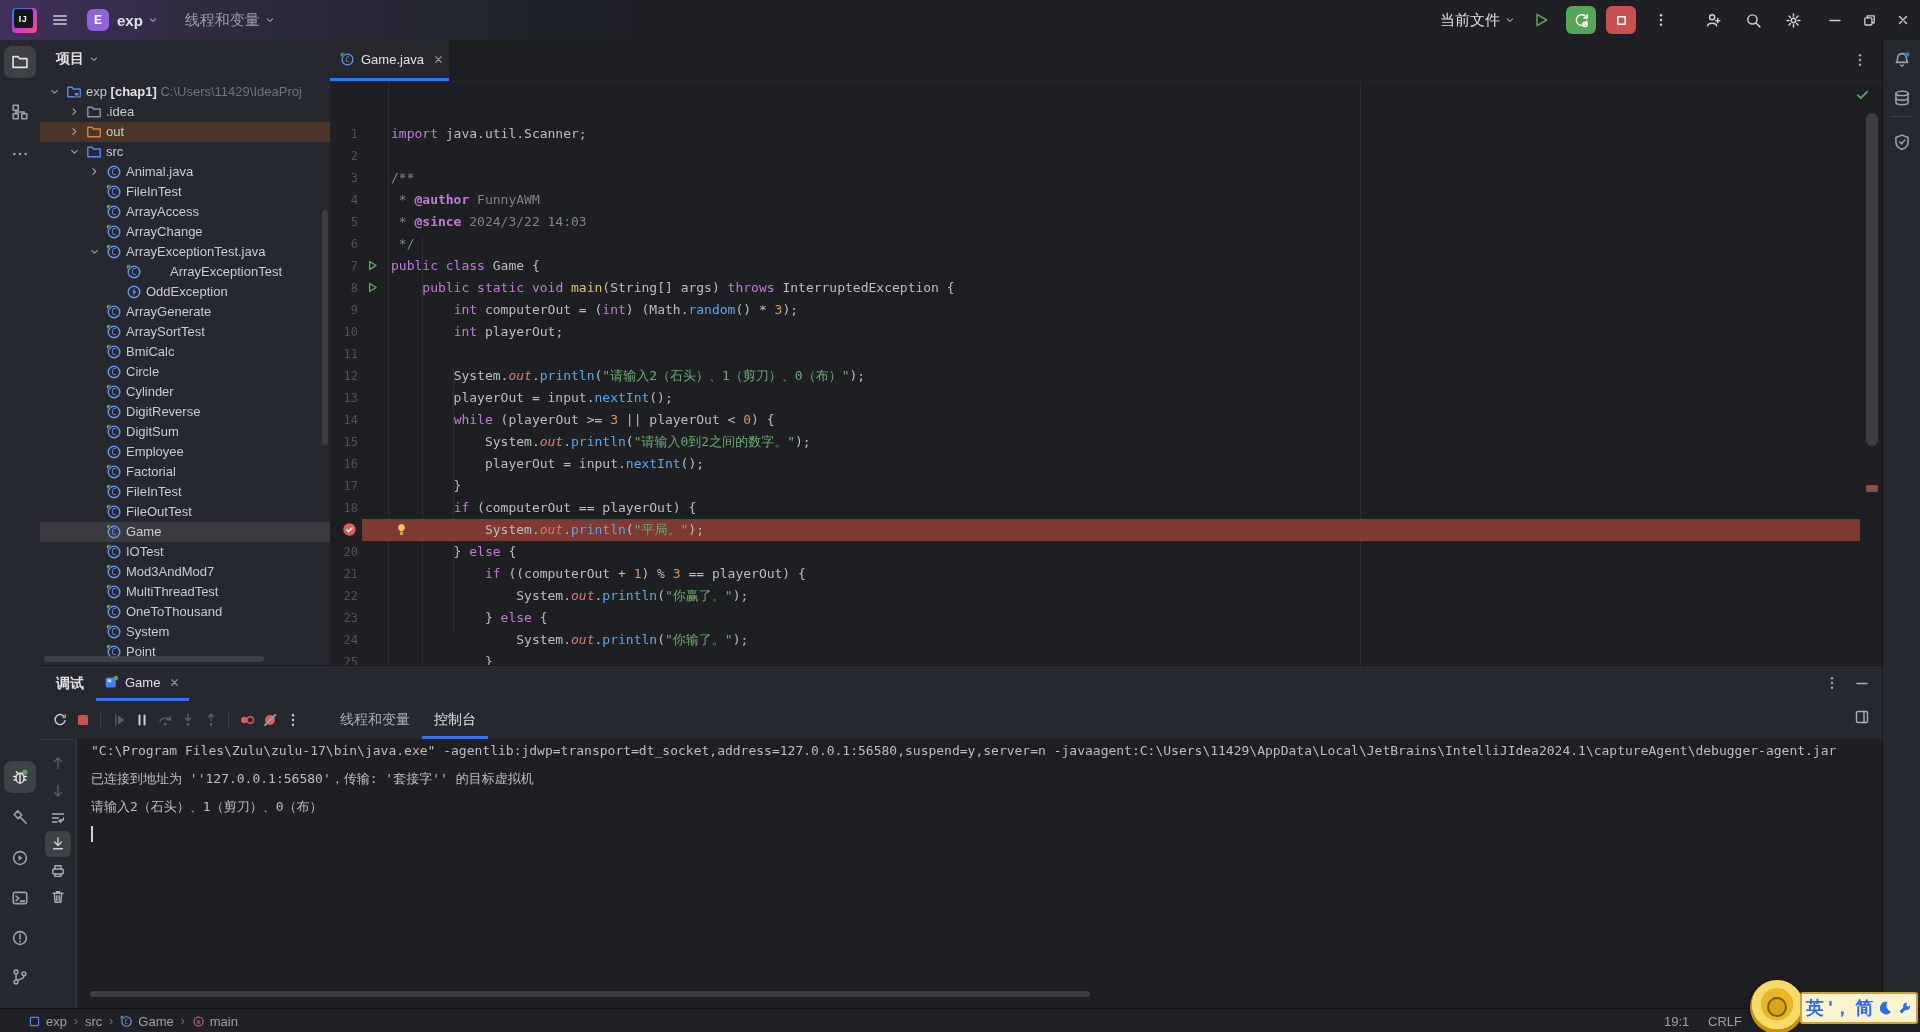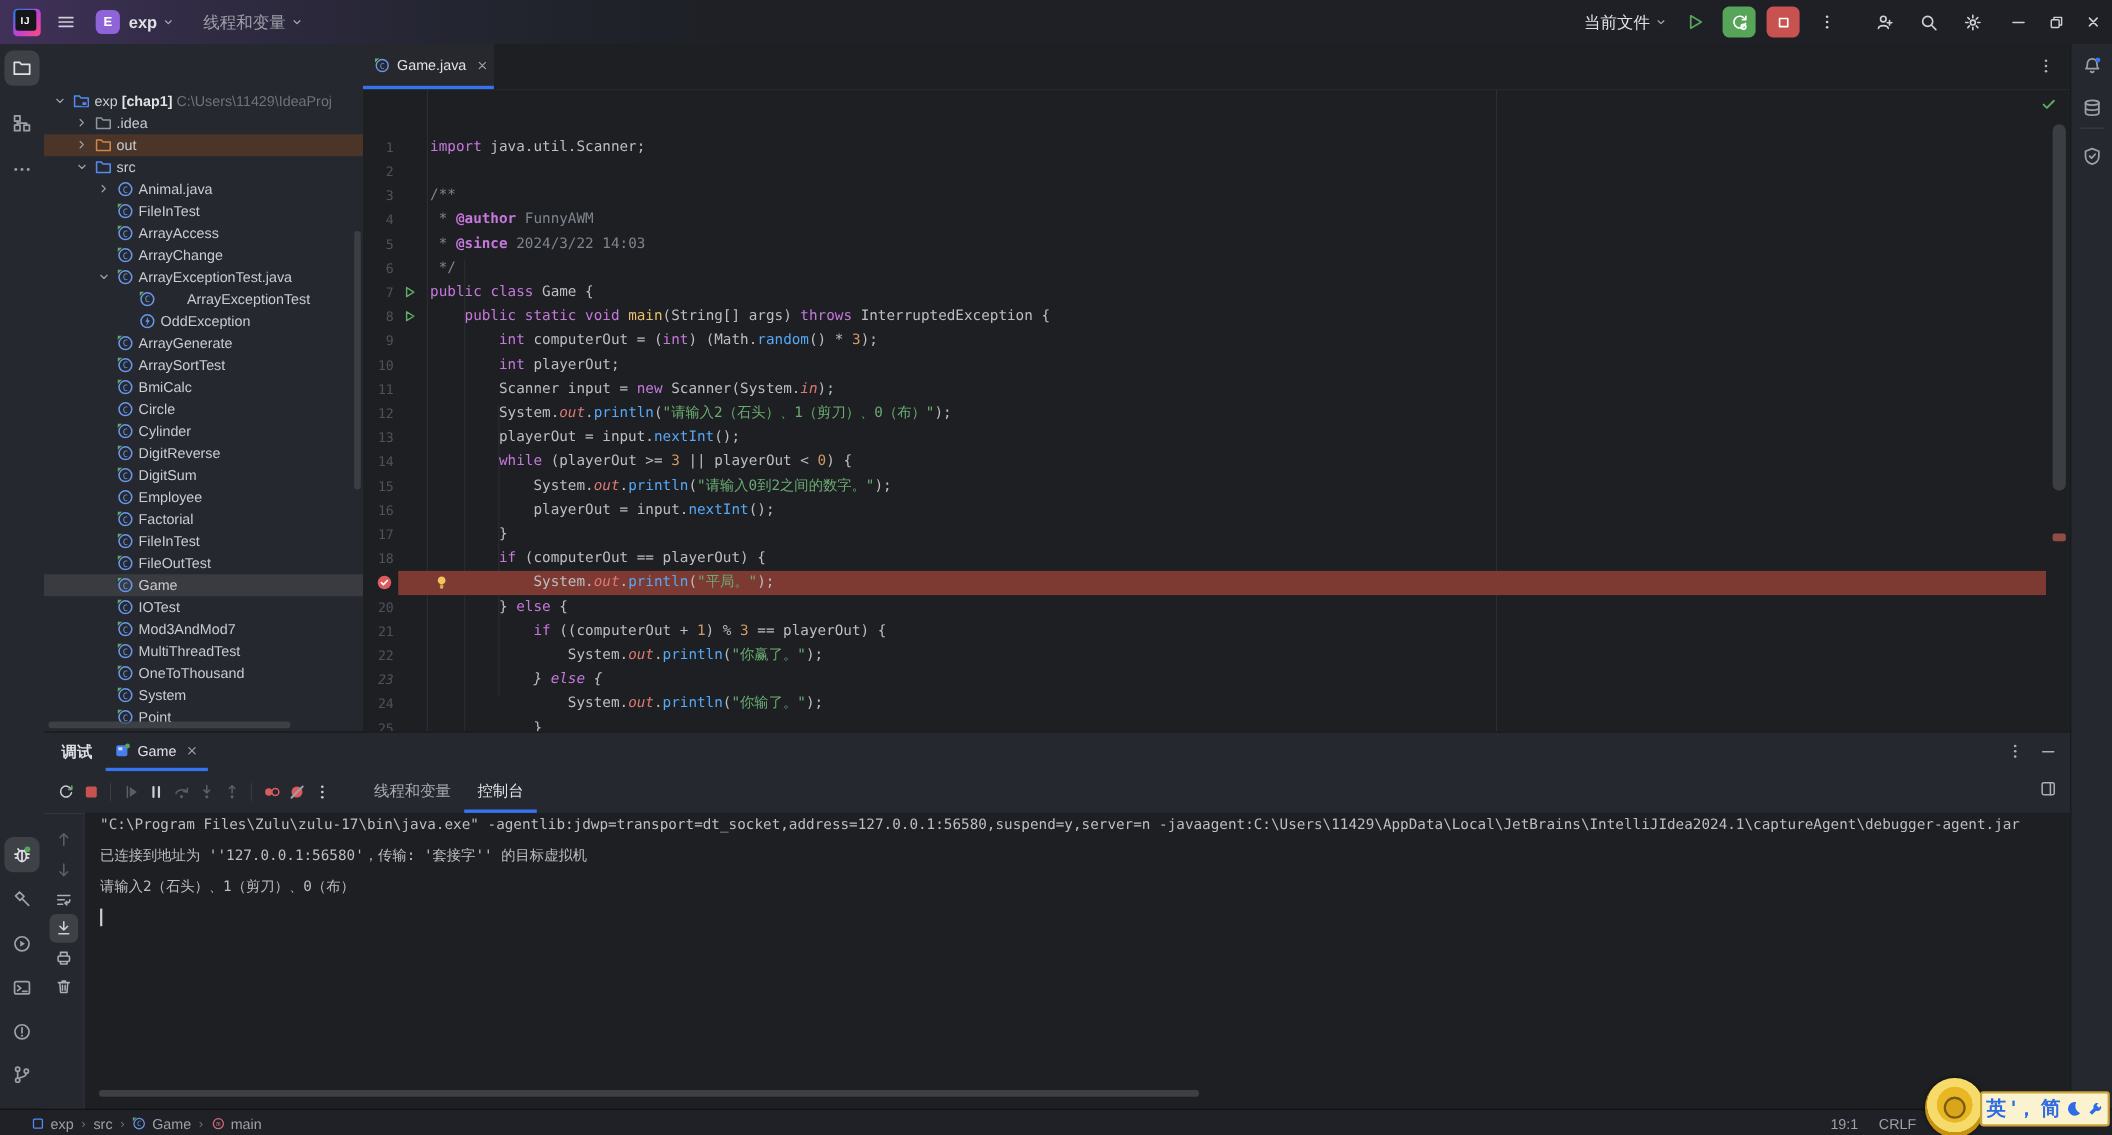--- a/index.html
+++ b/index.html
@@ -305,20 +305,28 @@
       <div class="rs-div" style="top: 76px;"></div>
       <div class="rs-btn" style="top: 86px;">
         <svg width="18" height="18" viewBox="0 0 16 16" fill="none" stroke="currentColor" stroke-width="1.4" stroke-linecap="round" stroke-linejoin="round">
           <path d="M8 1.9l5.4 2.1v4c0 3.4-2.4 5.5-5.4 6.4C5 13.5 2.6 11.4 2.6 8v-4z"></path>
           <path d="M5.9 8l1.6 1.6 2.9-3.2"></path>
         </svg>
       </div>
     </div>
 
   <div id="projectpanel" class="abs">
+    <div id="pp-header">
+      <span id="pp-title">项目</span>
+      <span class="chev ic">
+          <svg width="12" height="12" viewBox="0 0 16 16" fill="none" stroke="currentColor" stroke-width="1.4" stroke-linecap="round" stroke-linejoin="round">
+            <path d="M4.5 6.5l3.5 3.5 3.5-3.5"></path>
+          </svg>
+        </span>
+    </div>
     <div id="tree">
         <div class="tree-row" style="top: 42px;">
           <span class="chv" style="left: 8px;">
             <svg width="13" height="13" viewBox="0 0 16 16" fill="none" stroke="currentColor" stroke-width="1.4" stroke-linecap="round" stroke-linejoin="round">
               <path d="M4.5 6.5l3.5 3.5 3.5-3.5"></path>
             </svg>
           </span>
           <span class="tic" style="left: 26px;">
             <svg width="16" height="16" viewBox="0 0 16 16" fill="none" stroke="currentColor" stroke-width="1.4" stroke-linecap="round" stroke-linejoin="round">
               <path d="M1.8 3.2h4.3L7.5 5h6.7v7.8H1.8z" stroke="#548AF7"></path>
@@ -703,21 +711,20 @@
           <div class="code-row" style="top: 218px;">
             <span class="ln">9</span>
             <span class="src"><span class="tk-t">        </span><span class="tk-kw">int</span><span class="tk-t"> computerOut = (</span><span class="tk-kw">int</span><span class="tk-t">) (</span><span class="tk-c">Math</span><span class="tk-t">.</span><span class="tk-fn">random</span><span class="tk-t">() * </span><span class="tk-nm">3</span><span class="tk-t">);</span></span>
           </div>
           <div class="code-row" style="top: 240px;">
             <span class="ln">10</span>
             <span class="src"><span class="tk-t">        </span><span class="tk-kw">int</span><span class="tk-t"> playerOut;</span></span>
           </div>
           <div class="code-row" style="top: 262px;">
             <span class="ln">11</span>
-            <span class="src"><span class="tk-t">        </span><span class="tk-c">Scanner</span><span class="tk-t"> input = </span><span class="tk-kw">new</span><span class="tk-t"> </span><span class="tk-c">Scanner</span><span class="tk-t">(</span><span class="tk-c">System</span><span class="tk-t">.</span><span class="tk-fl">in</span><span class="tk-t">);</span></span>
           </div>
           <div class="code-row" style="top: 284px;">
             <span class="ln">12</span>
             <span class="src"><span class="tk-t">        </span><span class="tk-c">System</span><span class="tk-t">.</span><span class="tk-fl">out</span><span class="tk-t">.</span><span class="tk-fn">println</span><span class="tk-t">(</span><span class="tk-st">"请输入2（石头）、1（剪刀）、0（布）"</span><span class="tk-t">);</span></span>
           </div>
           <div class="code-row" style="top: 306px;">
             <span class="ln">13</span>
             <span class="src"><span class="tk-t">        playerOut = input.</span><span class="tk-fn">nextInt</span><span class="tk-t">();</span></span>
           </div>
           <div class="code-row" style="top: 328px;">
@@ -761,21 +768,21 @@
             <span class="src"><span class="tk-t">        } </span><span class="tk-kw">else</span><span class="tk-t"> {</span></span>
           </div>
           <div class="code-row" style="top: 482px;">
             <span class="ln">21</span>
             <span class="src"><span class="tk-t">            </span><span class="tk-kw">if</span><span class="tk-t"> ((computerOut + </span><span class="tk-nm">1</span><span class="tk-t">) % </span><span class="tk-nm">3</span><span class="tk-t"> == playerOut) {</span></span>
           </div>
           <div class="code-row" style="top: 504px;">
             <span class="ln">22</span>
             <span class="src"><span class="tk-t">                </span><span class="tk-c">System</span><span class="tk-t">.</span><span class="tk-fl">out</span><span class="tk-t">.</span><span class="tk-fn">println</span><span class="tk-t">(</span><span class="tk-st">"你赢了。"</span><span class="tk-t">);</span></span>
           </div>
-          <div class="code-row" style="top: 526px; font-style: italic;">
+          <div class="code-row" style="top: 526px;">
             <span class="ln">23</span>
             <span class="src"><span class="tk-t">            } </span><span class="tk-kw">else</span><span class="tk-t"> {</span></span>
           </div>
           <div class="code-row" style="top: 548px;">
             <span class="ln">24</span>
             <span class="src"><span class="tk-t">                </span><span class="tk-c">System</span><span class="tk-t">.</span><span class="tk-fl">out</span><span class="tk-t">.</span><span class="tk-fn">println</span><span class="tk-t">(</span><span class="tk-st">"你输了。"</span><span class="tk-t">);</span></span>
           </div>
           <div class="code-row" style="top: 570px;">
             <span class="ln">25</span>
             <span class="src"><span class="tk-t">            }</span></span>

